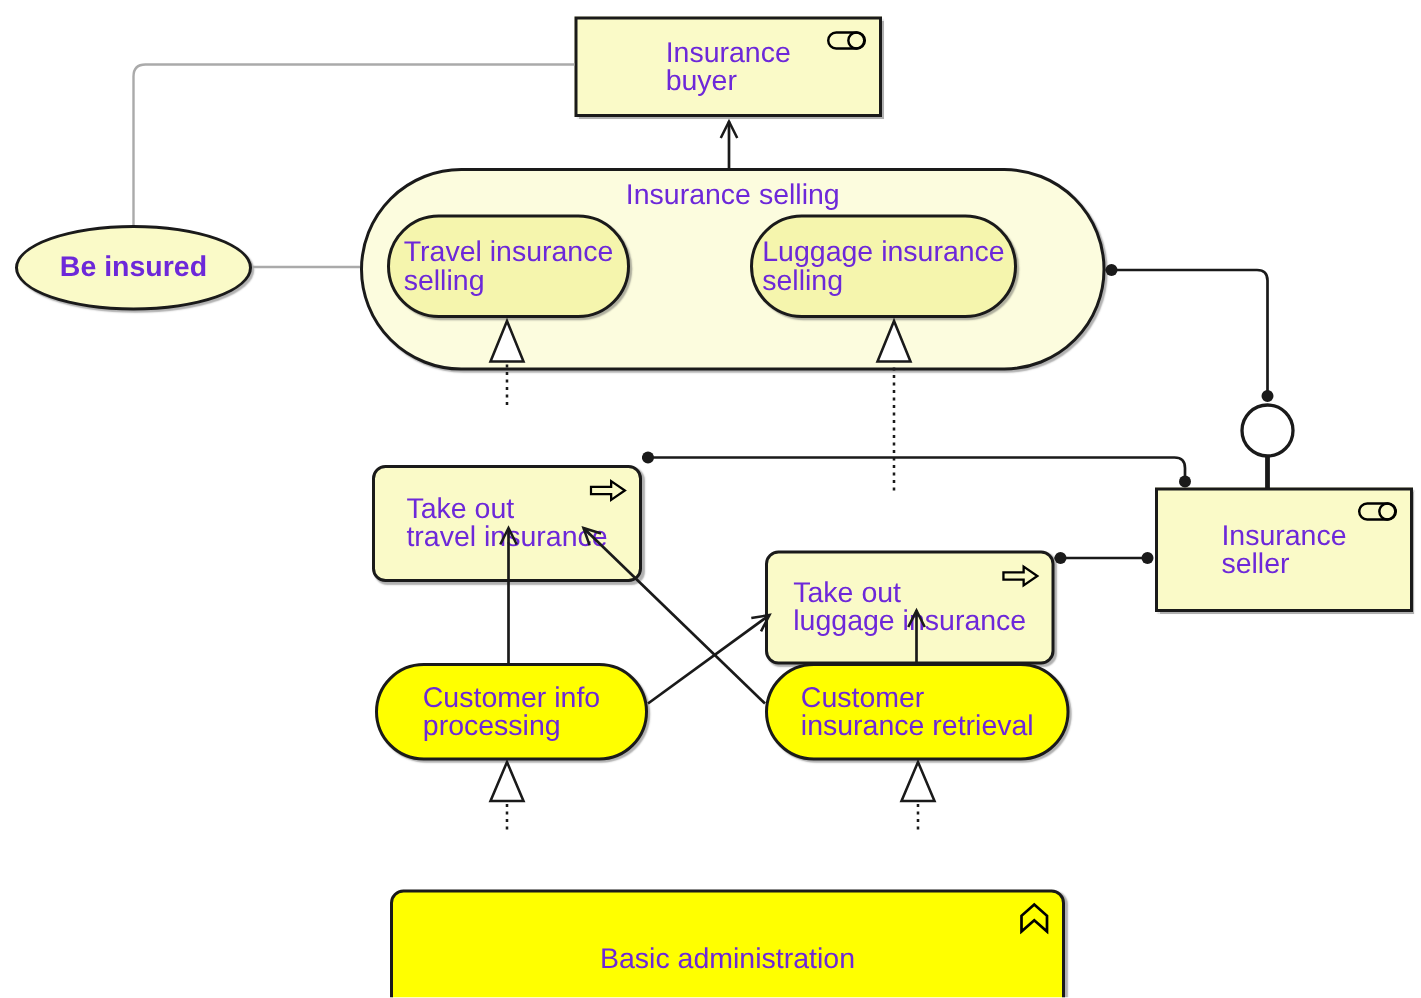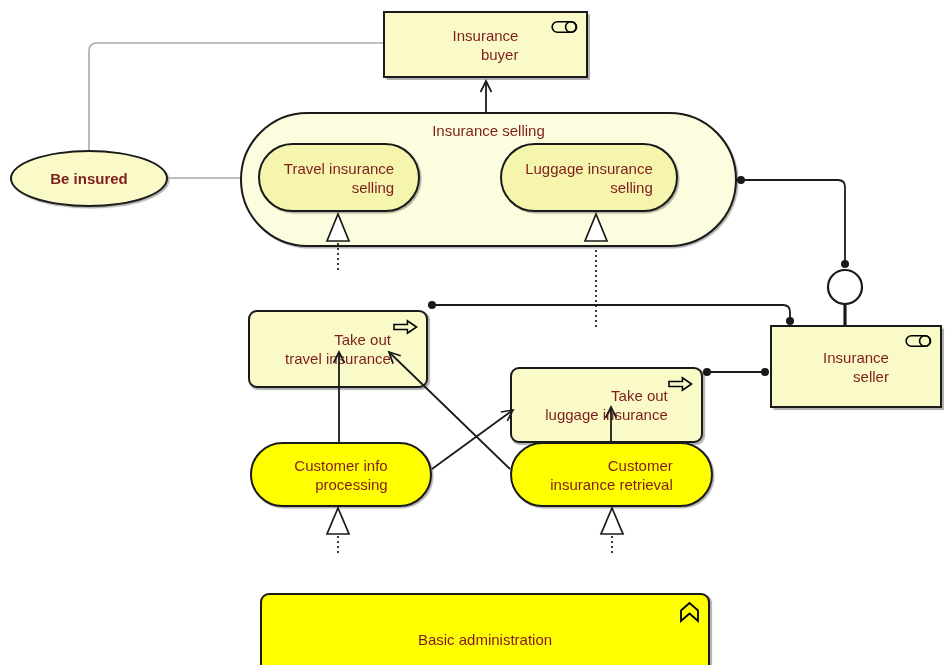--- a/index.html
+++ b/index.html
@@ -6,21 +6,21 @@
   .canvas{
     position:relative;width:947px;height:665px;background:#ffffff;overflow:hidden;
     font-family:"Liberation Sans","DejaVu Sans",sans-serif;color:#111;
   }
   .node{
     position:absolute;display:flex;align-items:center;justify-content:center;
     border:2px solid #1a1a1a;box-sizing:border-box;
     box-shadow:1.5px 1.5px 1px rgba(80,80,80,0.45);
   }
   .node .label{
-    white-space:pre-line;text-align:right;font-size:15px;line-height:19px;color:#7f1d1d;
+    white-space:pre-line;text-align:left;font-size:19px;line-height:19px;color:#6d28d9;
   }
   .pale{background:var(--paleYellow,#FAFAC8);}
   .inner{background:var(--innerYellow,#F5F5AD);}
   .bright{background:var(--brightYellow,#FFFF00);}
   .container-grouping{
     background:var(--containerYellow,#FCFCDE);
     border-radius:68px;align-items:flex-start;
   }
   .container-grouping .label{margin-top:7px;}
   .stadium-sm{border-radius:35px;}

